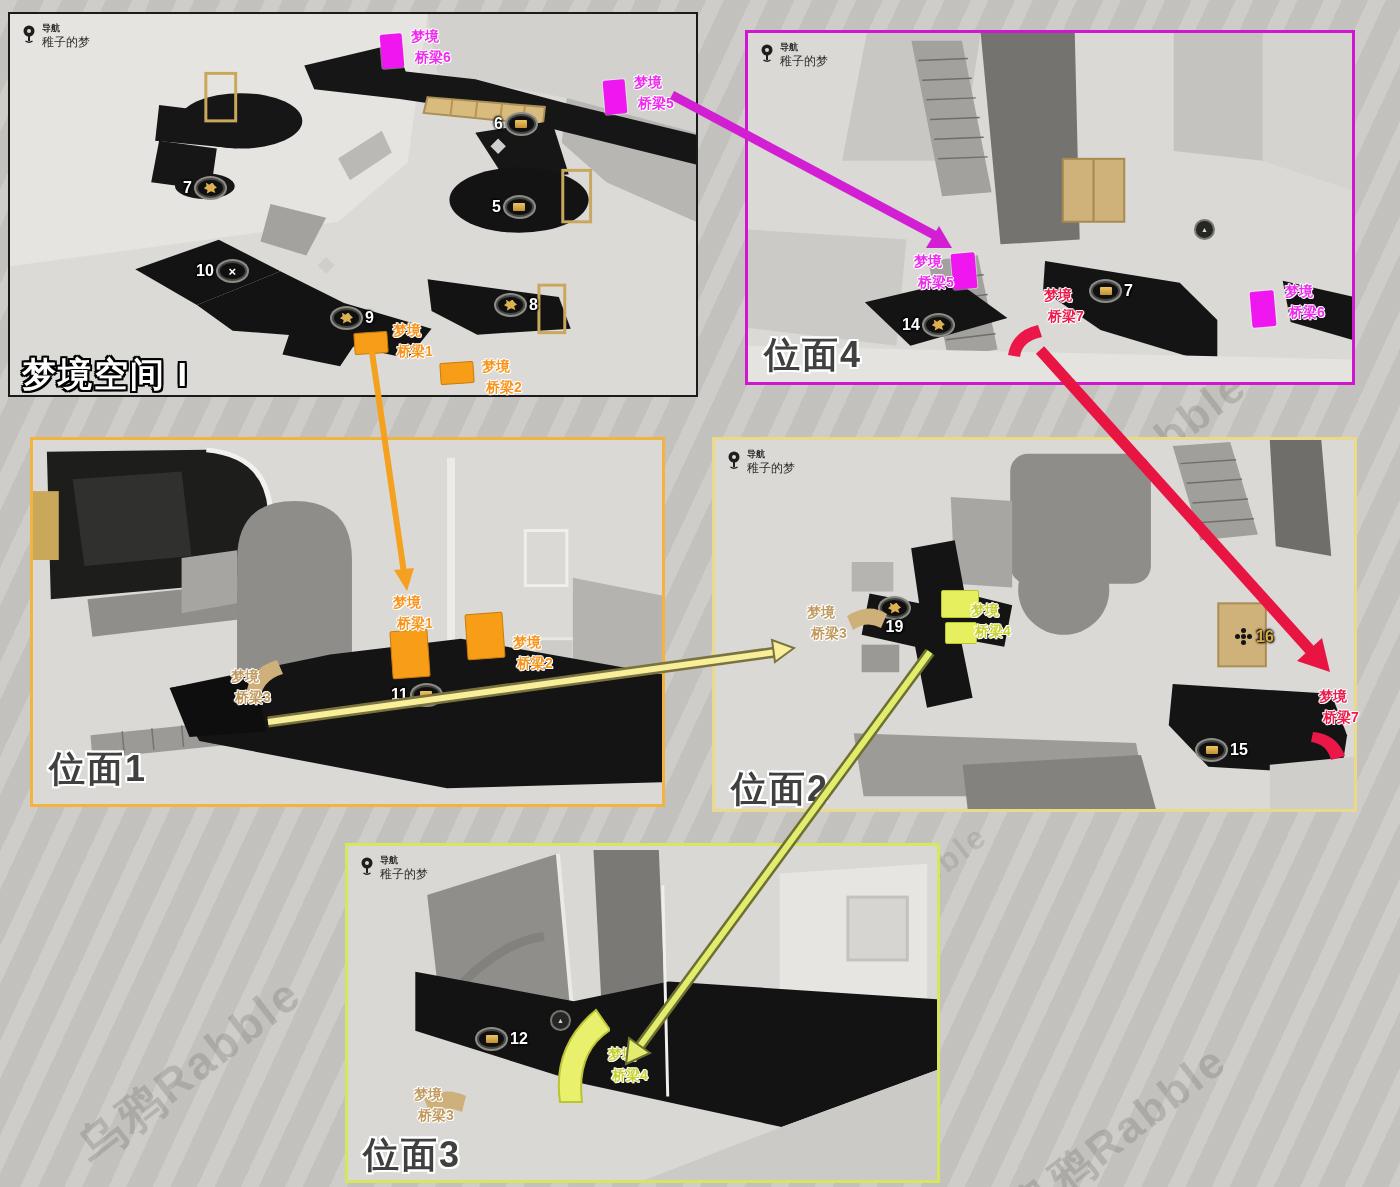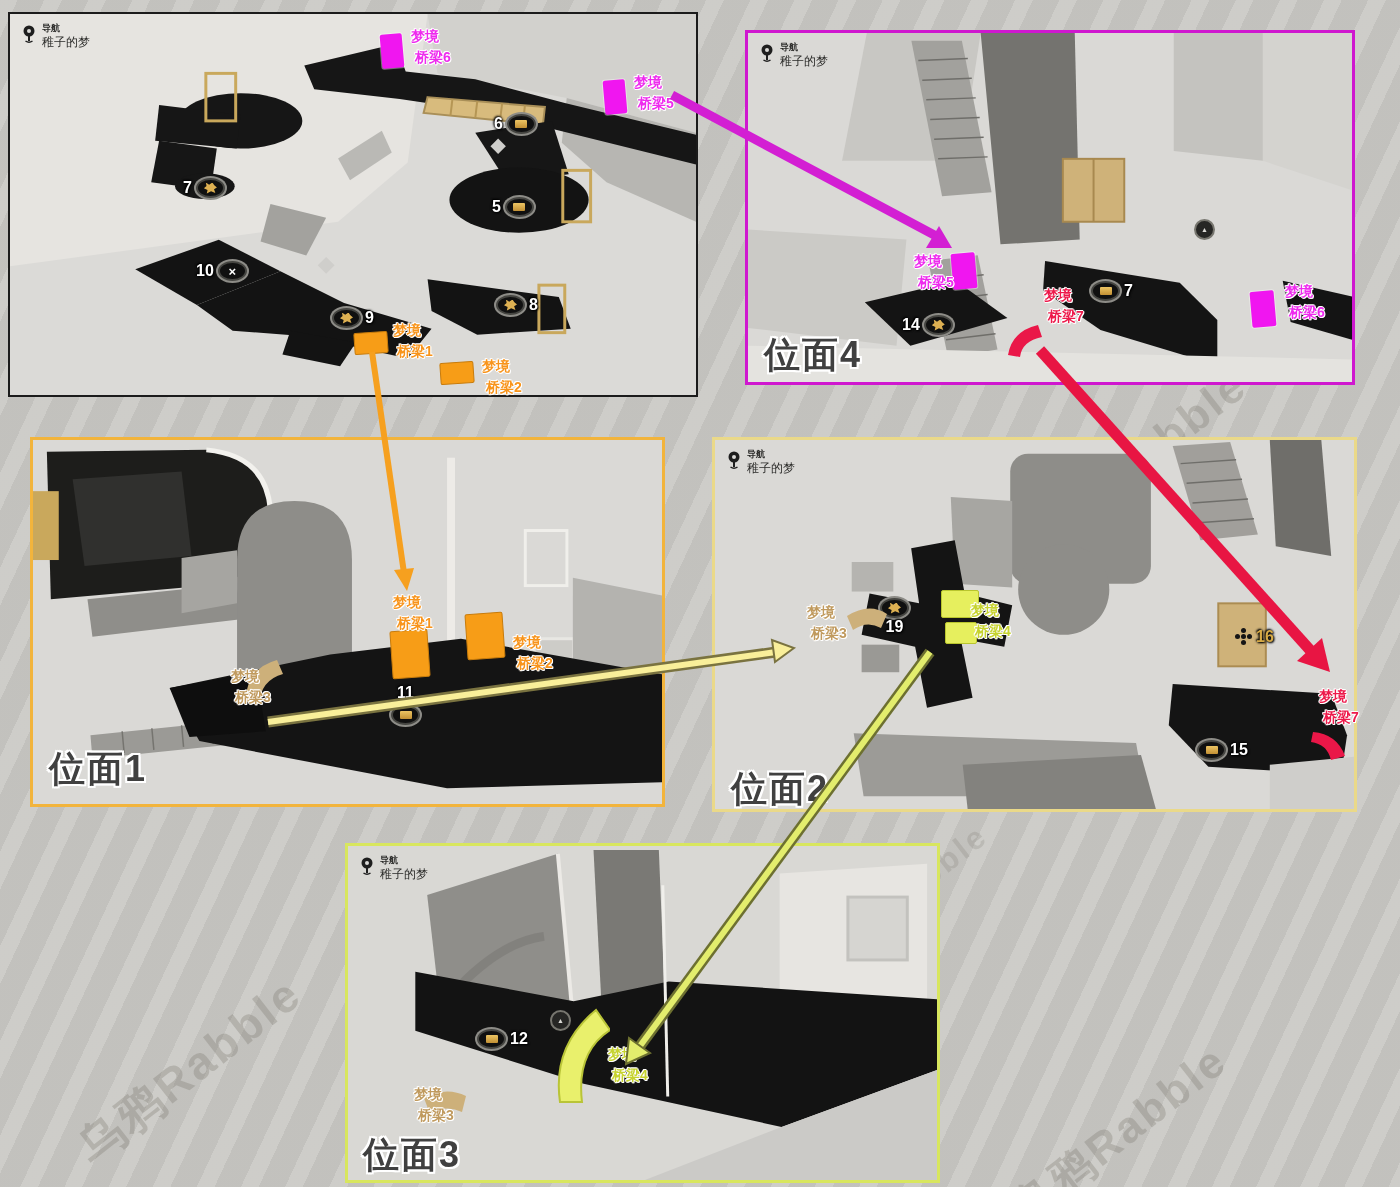--- a/index.html
+++ b/index.html
@@ -159,20 +159,21 @@
     <div class="blab lb-orange" style="left:375px;top:306px;">
       <span>梦境</span>
       <span class="l2">桥梁1</span>
     </div>
     <div class="bic bic-orange" style="left:430px;top:348px;width:32px;height:20px;"></div>
     <div class="blab lb-orange" style="left:464px;top:342px;">
       <span>梦境</span>
       <span class="l2">桥梁2</span>
     </div>
 
+    <div class="ttl ttl-light" style="left:12px;top:338px;">梦境空间 I</div>
   </div>
 
   <div class="panel" style="left:745px;top:30px;width:610px;height:355px;border:3px solid #cf17cf;">
     <svg class="map" viewBox="0 0 610 355" preserveAspectRatio="none">
       <rect width="610" height="355" fill="#dad9d6"></rect>
       <polygon points="120,0 235,0 215,130 95,130" fill="#c8c7c3"></polygon>
       <polygon points="235,0 330,0 335,210 255,215" fill="#74736f"></polygon>
       <polygon points="165,8 216,8 246,162 196,166" fill="#a2a19d"></polygon>
       <line x1="172" y1="28" x2="222" y2="26" stroke="#6f6e6a" stroke-width="1.5"></line>
       <line x1="176" y1="48" x2="226" y2="46" stroke="#6f6e6a" stroke-width="1.5"></line>
@@ -266,21 +267,21 @@
       <line x1="150" y1="290" x2="152" y2="312" stroke="#75746f" stroke-width="1.5"></line>
       <line x1="180" y1="287" x2="182" y2="309" stroke="#75746f" stroke-width="1.5"></line>
       <rect x="418" y="18" width="8" height="230" fill="#edebe7"></rect>
       <rect x="497" y="92" width="42" height="56" fill="none" stroke="#f0efeb" stroke-width="3"></rect>
       <rect x="506" y="202" width="40" height="50" fill="#cdccc8" stroke="#e8e7e3" stroke-width="3"></rect>
       <polygon points="545,140 635,158 635,262 545,246" fill="#b4b3af"></polygon>
       <polygon points="138,252 300,218 432,202 635,238 635,348 418,354 168,306" fill="#141414"></polygon>
       <polygon points="138,252 225,236 235,296 158,302" fill="#0e0e0e"></polygon>
     </svg>
 
-    <div class="mk" style="left:358px;top:245px;flex-direction:column;">
+    <div class="mk" style="left:358px;top:245px;">
       <span class="mnum">11</span>
       <span class="mc">
           <i class="badge"></i>
         </span>
     </div>
 
     <div class="blab lb-orange" style="left:352px;top:152px;">
       <span>梦境</span>
       <span class="l2">桥梁1</span>
     </div>

